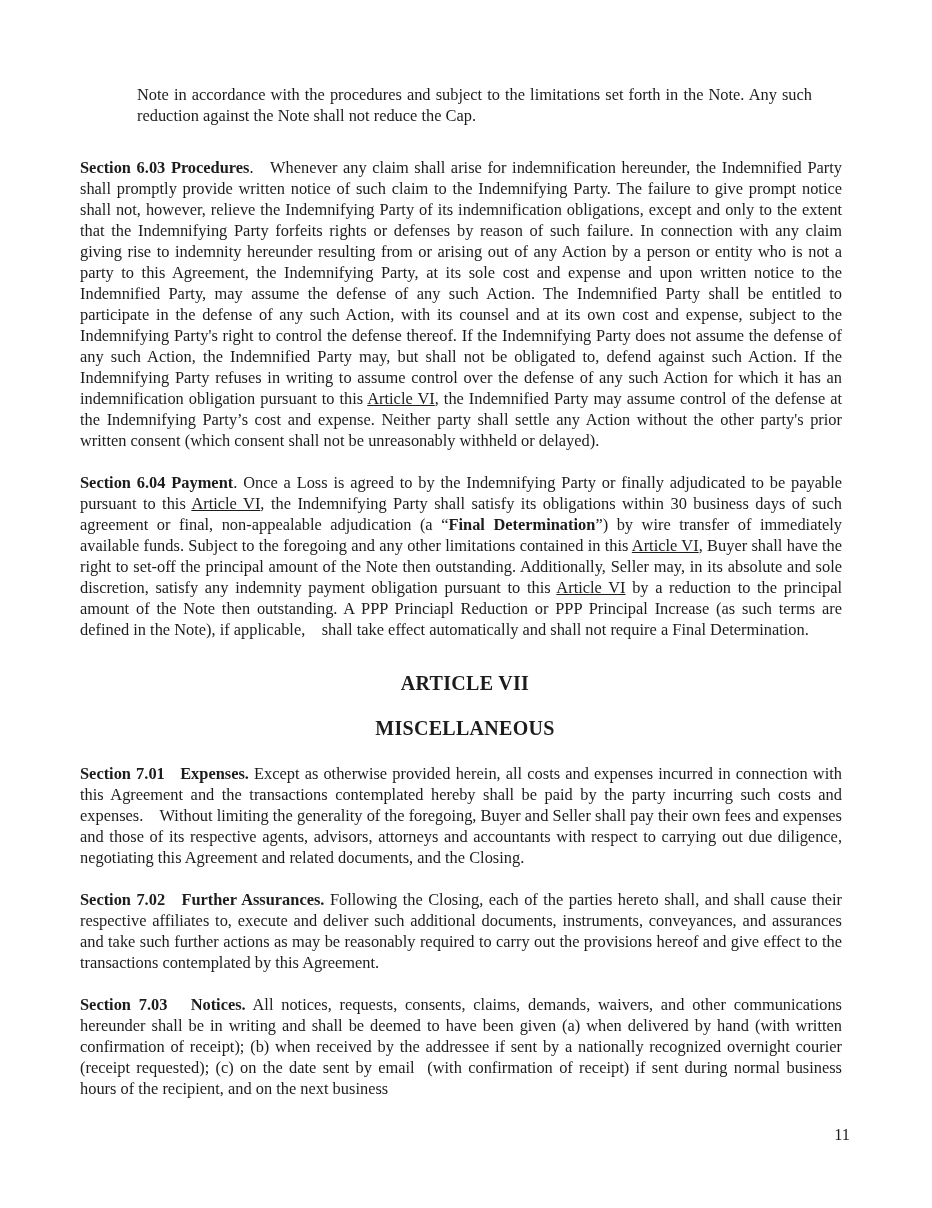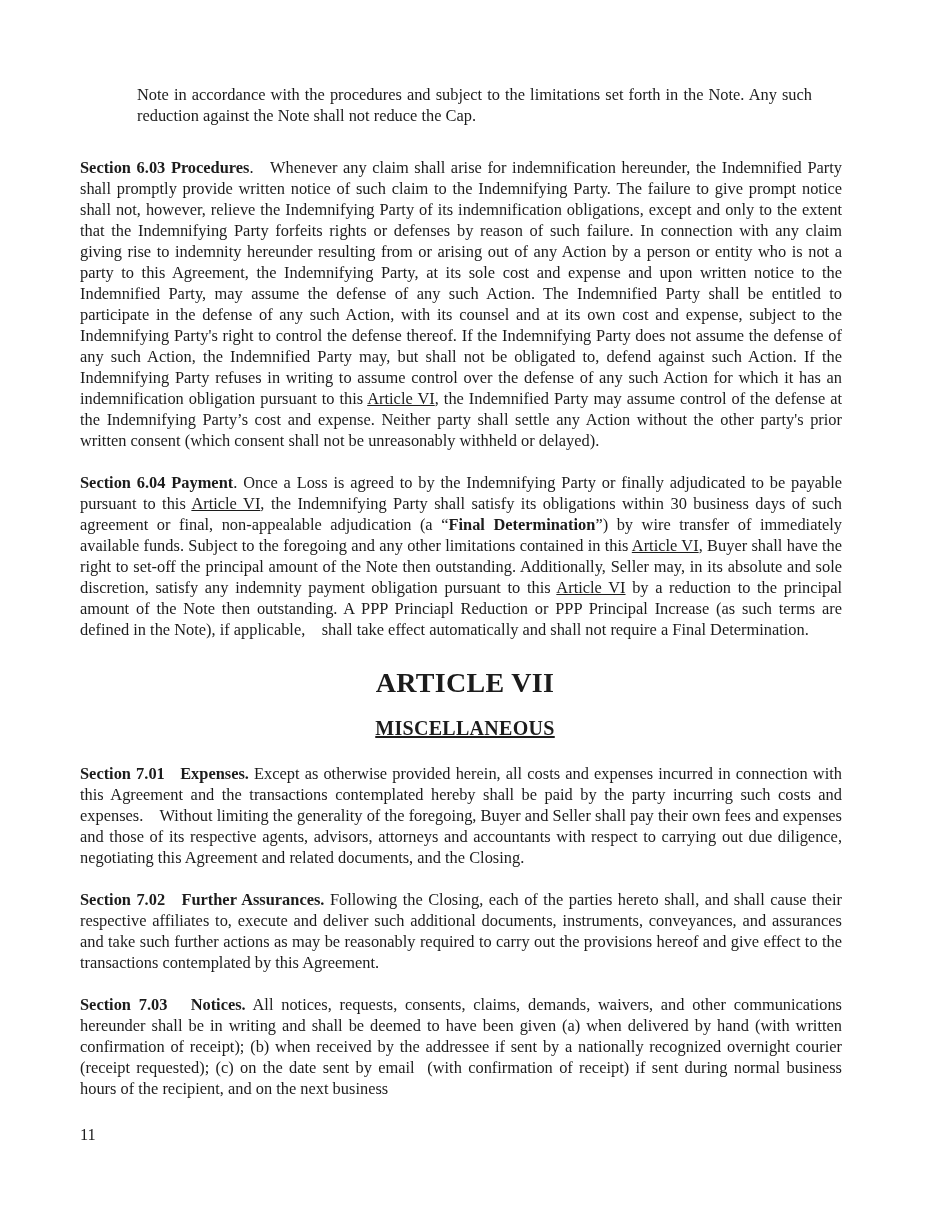--- a/index.html
+++ b/index.html
@@ -25,42 +25,41 @@
     text-align: justify;
     margin: 0 8px 21px 0;
   }
   p.blockquote {
     margin: 0 38px 31px 57px;
     text-align: justify;
   }
   .b { font-weight: bold; }
   .u { text-decoration: underline; }
   h1.article-title {
-    font-size: 28px;
+    font-size: 20px;
     line-height: 26px;
     text-align: center;
     font-weight: bold;
     margin: 30px 0 0 0;
     letter-spacing: 0.3px;
   }
   h2.article-subtitle {
     font-size: 20px;
     line-height: 26px;
     text-align: center;
     font-weight: bold;
     margin: 19px 0 22px 0;
     letter-spacing: 0.3px;
-    text-decoration: underline;
   }
   .footer {
     position: absolute;
     top: 1124px;
     left: 80px;
     width: 770px;
-    text-align: left;
+    text-align: right;
     font-size: 16.4px;
     line-height: 21px;
     font-family: Liberation Serif, serif;
   }
 </style>
 </head>
 <body>
 
 <div class="page">
   <div class="content">

